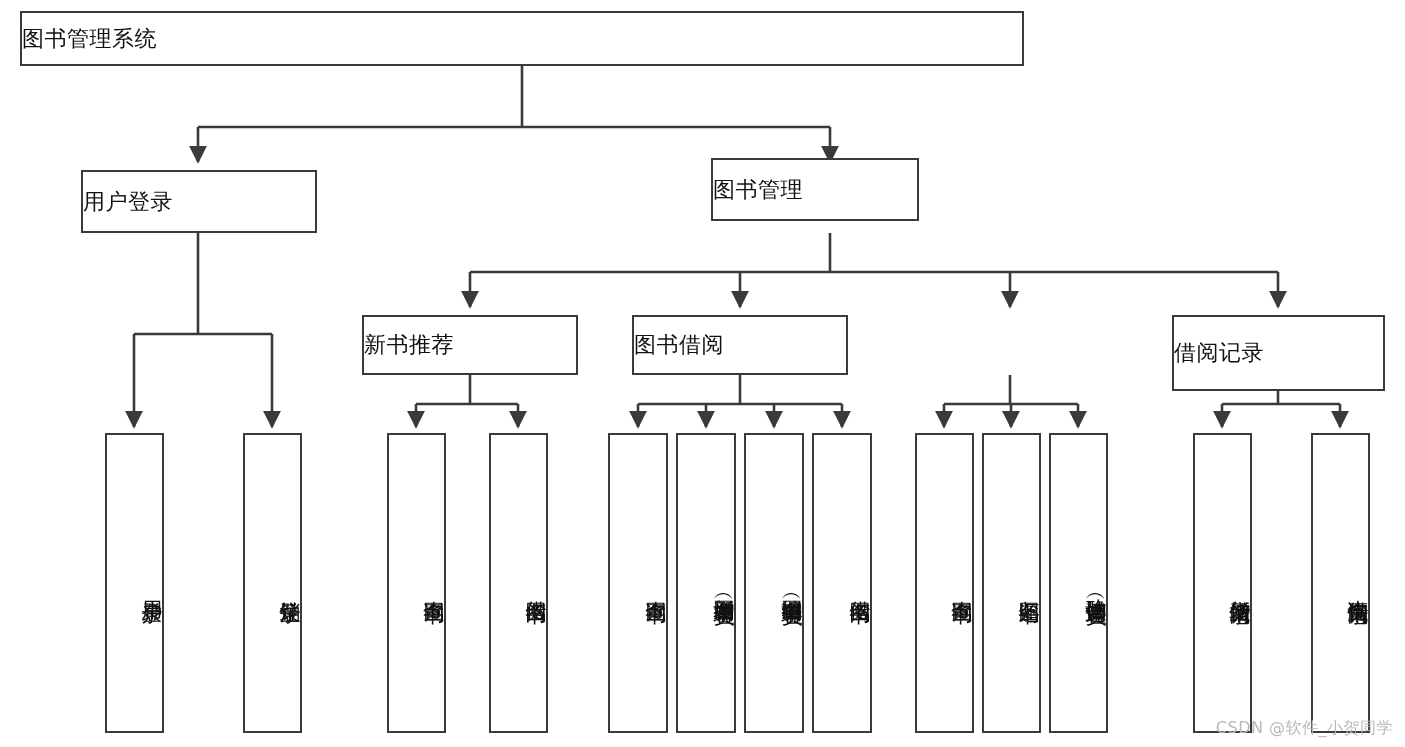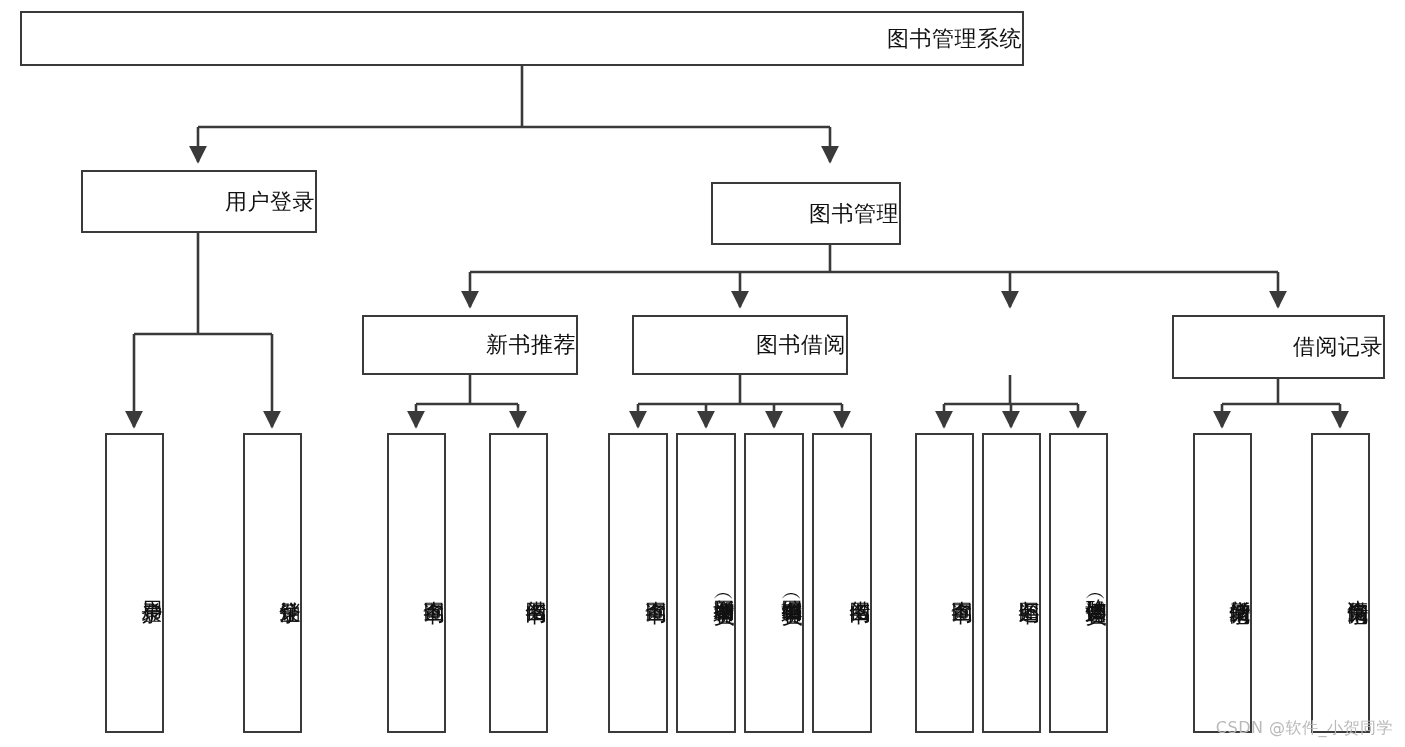--- a/index.html
+++ b/index.html
@@ -25,21 +25,21 @@
     height: 747px;
     pointer-events: none;
   }
   .node {
     position: absolute;
     box-sizing: border-box;
     background: #ffffff;
     border: 2px solid #3a3a3a;
     display: flex;
     align-items: center;
-    justify-content: flex-end;
+    justify-content: flex-start;
     color: #111111;
   }
   .node.h {
     font-size: 22px;
     letter-spacing: 0.5px;
   }
   .node.v {
     writing-mode: vertical-rl;
     text-orientation: upright;
     font-size: 21px;
@@ -119,31 +119,31 @@
     </g>
   </svg>
 
   <div class="node h" style="left:20px; top:11px; width:1004px; height:55px;">
     <span>图书管理系统</span>
   </div>
 
   <div class="node h" style="left:81px; top:170px; width:236px; height:63px;">
     <span>用户登录</span>
   </div>
-  <div class="node h" style="left:711px; top:182px; width:190px; height:63px;">
+  <div class="node h" style="left:711px; top:158px; width:208px; height:63px;">
     <span>图书管理</span>
   </div>
 
   <div class="node h" style="left:362px; top:315px; width:216px; height:60px;">
     <span>新书推荐</span>
   </div>
   <div class="node h" style="left:632px; top:315px; width:216px; height:60px;">
     <span>图书借阅</span>
   </div>
-  <div class="node h" style="left:1172px; top:315px; width:213px; height:64px;">
+  <div class="node h" style="left:1172px; top:315px; width:213px; height:76px;">
     <span>借阅记录</span>
   </div>
 
   <div class="node v" style="left:105px; top:433px; width:59px; height:300px;">
     <span>用户登录</span>
   </div>
   <div class="node v" style="left:243px; top:433px; width:59px; height:300px;">
     <span>注销登录</span>
   </div>
 

